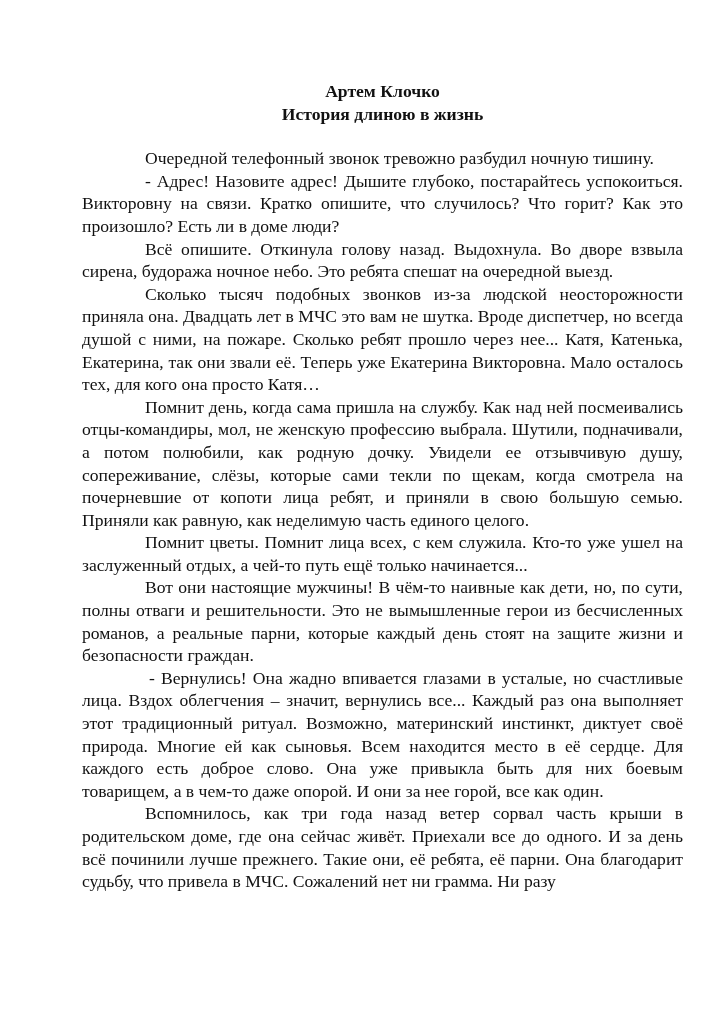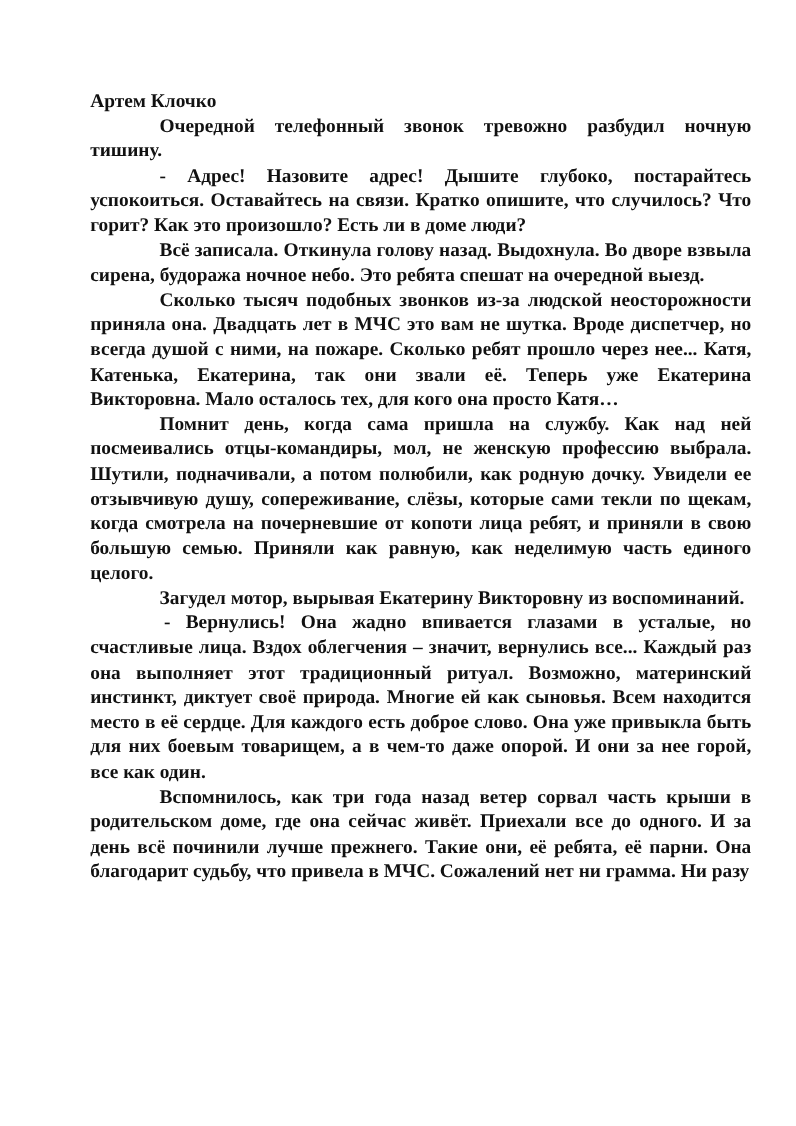--- a/index.html
+++ b/index.html
@@ -2,31 +2,33 @@
 <html><head>
   <meta charset="utf-8">
   <style>
     html, body { margin: 0; padding: 0; background: #ffffff; }
     body { width: 724px; height: 1024px; overflow: hidden; position: relative; }
     .page {
       position: absolute; left: 82px; top: 80px; width: 601px;
       font-family: "Liberation Serif", serif; font-size: 17.6px; color: #111;
       line-height: 22.6px;
     }
-    .author { text-align: left; font-weight: bold; margin: 0; height: 22.6px; }
+    .author { text-align: center; font-weight: bold; margin: 0; height: 22.6px; }
     .title { text-align: center; font-weight: bold; margin: 0 0 22px 0; height: 22.6px; }
-    .para { margin: 0; text-align: justify; text-indent: 63px; font-weight: bold; }
+    .para { margin: 0; text-align: justify; text-indent: 63px; }
     .para.extra { text-indent: 67px; }
   </style>
 </head>
 <body>
 
 <div class="page">
   <p class="author">Артем Клочко</p>
+  <p class="title">История длиною в жизнь</p>
   <p class="para">Очередной телефонный звонок тревожно разбудил ночную тишину.</p>
-  <p class="para">- Адрес! Назовите адрес! Дышите глубоко, постарайтесь успокоиться. Оставайтесь на связи. Кратко опишите, что случилось? Что горит? Как это произошло? Есть ли в доме люди?</p>
-  <p class="para">Всё записала. Откинула голову назад. Выдохнула. Во дворе взвыла сирена, будоража ночное небо. Это ребята спешат на очередной выезд.</p>
+  <p class="para">- Адрес! Назовите адрес! Дышите глубоко, постарайтесь успокоиться. Викторовну на связи. Кратко опишите, что случилось? Что горит? Как это произошло? Есть ли в доме люди?</p>
+  <p class="para">Всё опишите. Откинула голову назад. Выдохнула. Во дворе взвыла сирена, будоража ночное небо. Это ребята спешат на очередной выезд.</p>
   <p class="para">Сколько тысяч подобных звонков из-за людской неосторожности приняла она. Двадцать лет в МЧС это вам не шутка. Вроде диспетчер, но всегда душой с ними, на пожаре. Сколько ребят прошло через нее... Катя, Катенька, Екатерина, так они звали её. Теперь уже Екатерина Викторовна. Мало осталось тех, для кого она просто Катя…</p>
   <p class="para">Помнит день, когда сама пришла на службу. Как над ней посмеивались отцы-командиры, мол, не женскую профессию выбрала. Шутили, подначивали, а потом полюбили, как родную дочку. Увидели ее отзывчивую душу, сопереживание, слёзы, которые сами текли по щекам, когда смотрела на почерневшие от копоти лица ребят, и приняли в свою большую семью. Приняли как равную, как неделимую часть единого целого.</p>
-  <p class="para">Загудел мотор, вырывая Екатерину Викторовну из воспоминаний.</p>
+  <p class="para">Помнит цветы. Помнит лица всех, с кем служила. Кто-то уже ушел на заслуженный отдых, а чей-то путь ещё только начинается...</p>
+  <p class="para">Вот они настоящие мужчины! В чём-то наивные как дети, но, по сути, полны отваги и решительности. Это не вымышленные герои из бесчисленных романов, а реальные парни, которые каждый день стоят на защите жизни и безопасности граждан.</p>
   <p class="para extra">- Вернулись! Она жадно впивается глазами в усталые, но счастливые лица. Вздох облегчения – значит, вернулись все... Каждый раз она выполняет этот традиционный ритуал. Возможно, материнский инстинкт, диктует своё природа. Многие ей как сыновья. Всем находится место в её сердце. Для каждого есть доброе слово. Она уже привыкла быть для них боевым товарищем, а в чем-то даже опорой. И они за нее горой, все как один.</p>
   <p class="para">Вспомнилось, как три года назад ветер сорвал часть крыши в родительском доме, где она сейчас живёт. Приехали все до одного. И за день всё починили лучше прежнего. Такие они, её ребята, её парни. Она благодарит судьбу, что привела в МЧС. Сожалений нет ни грамма. Ни разу</p>
 </div>
 
 </body></html>

